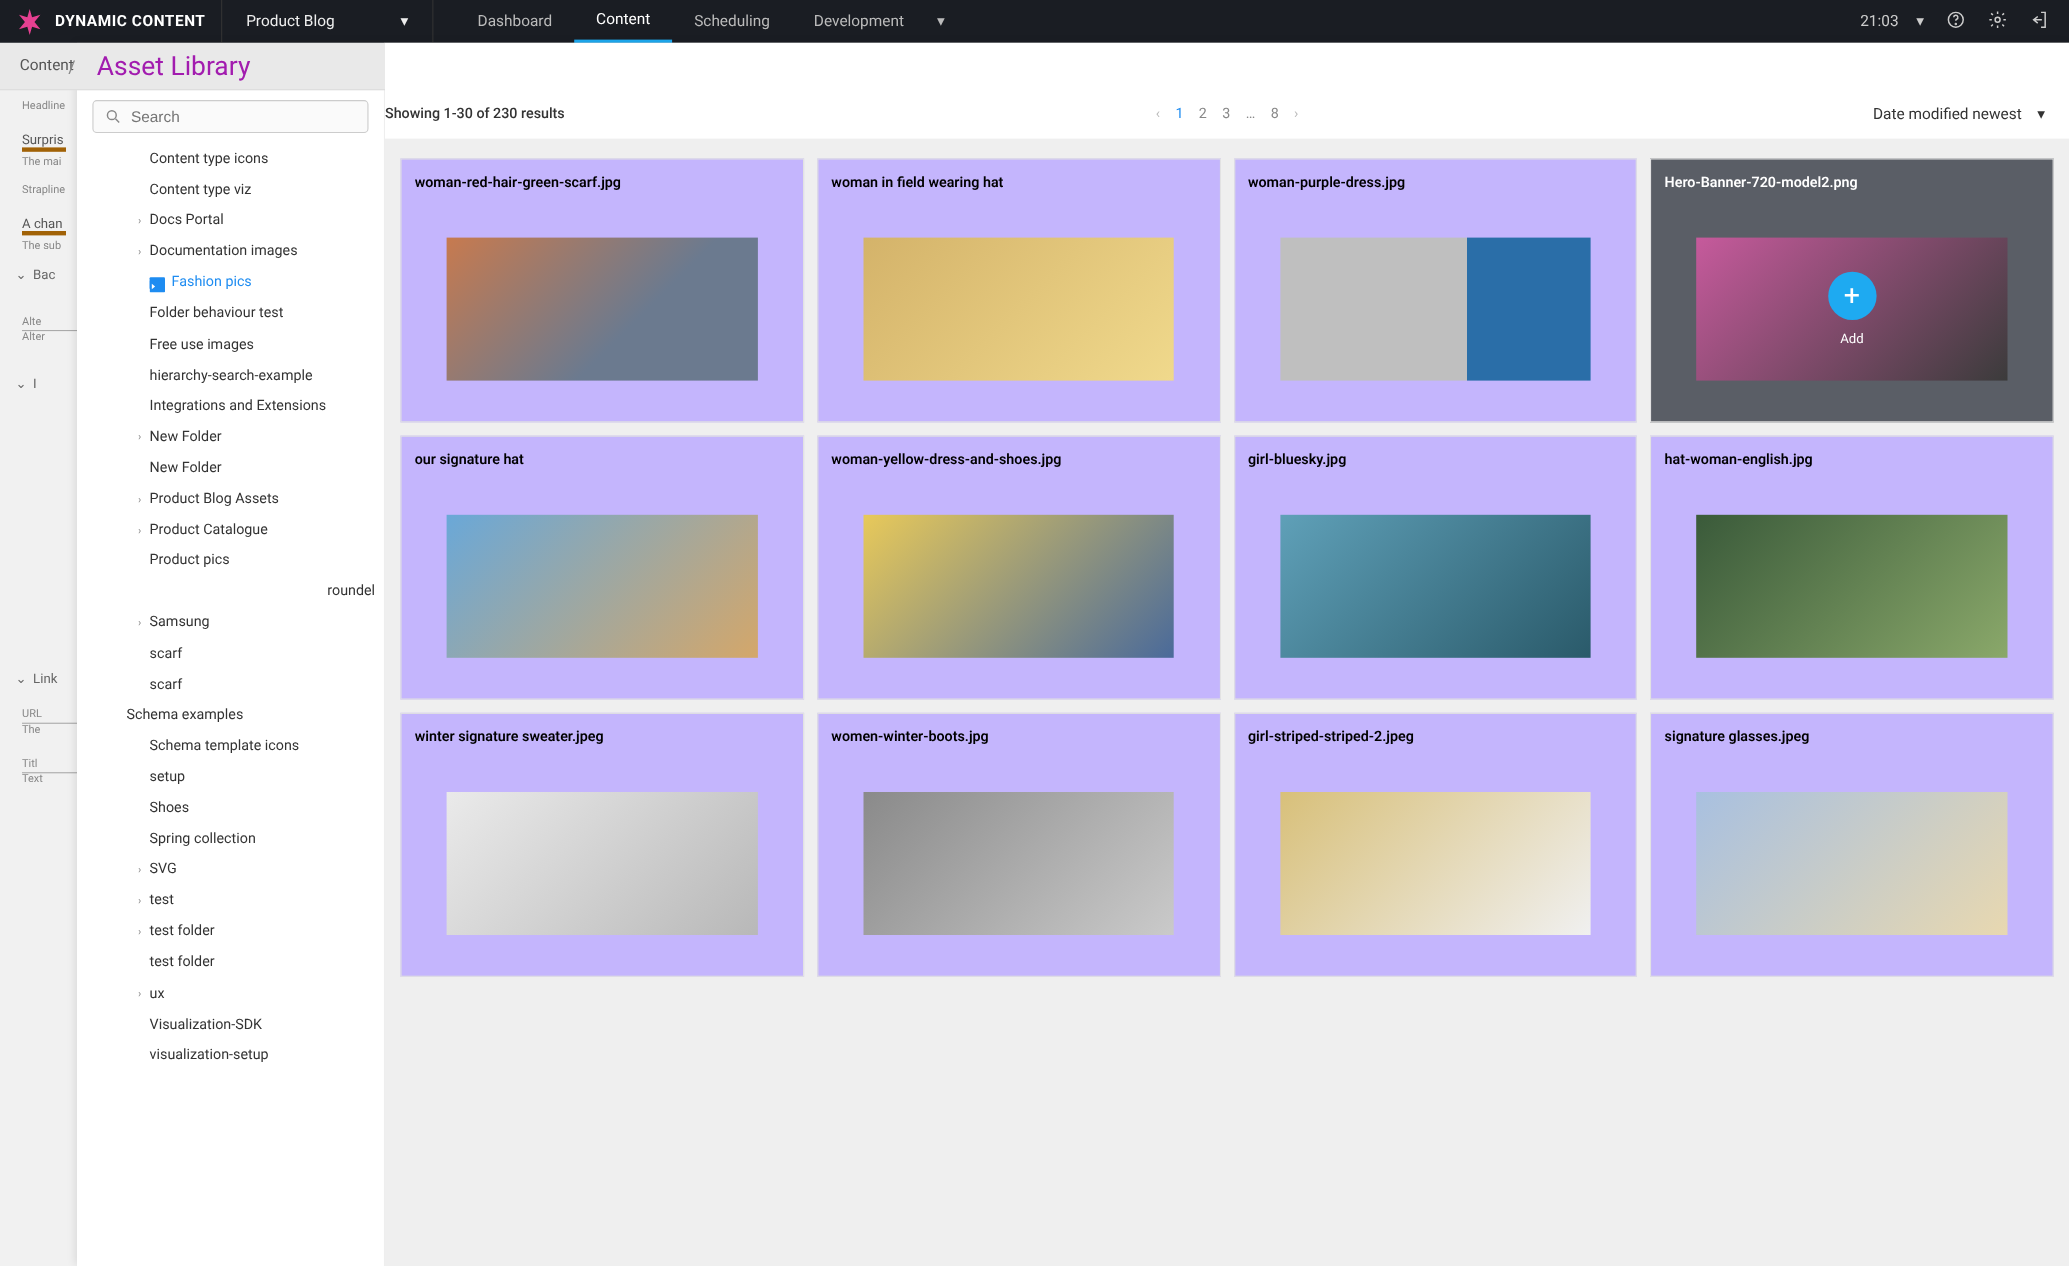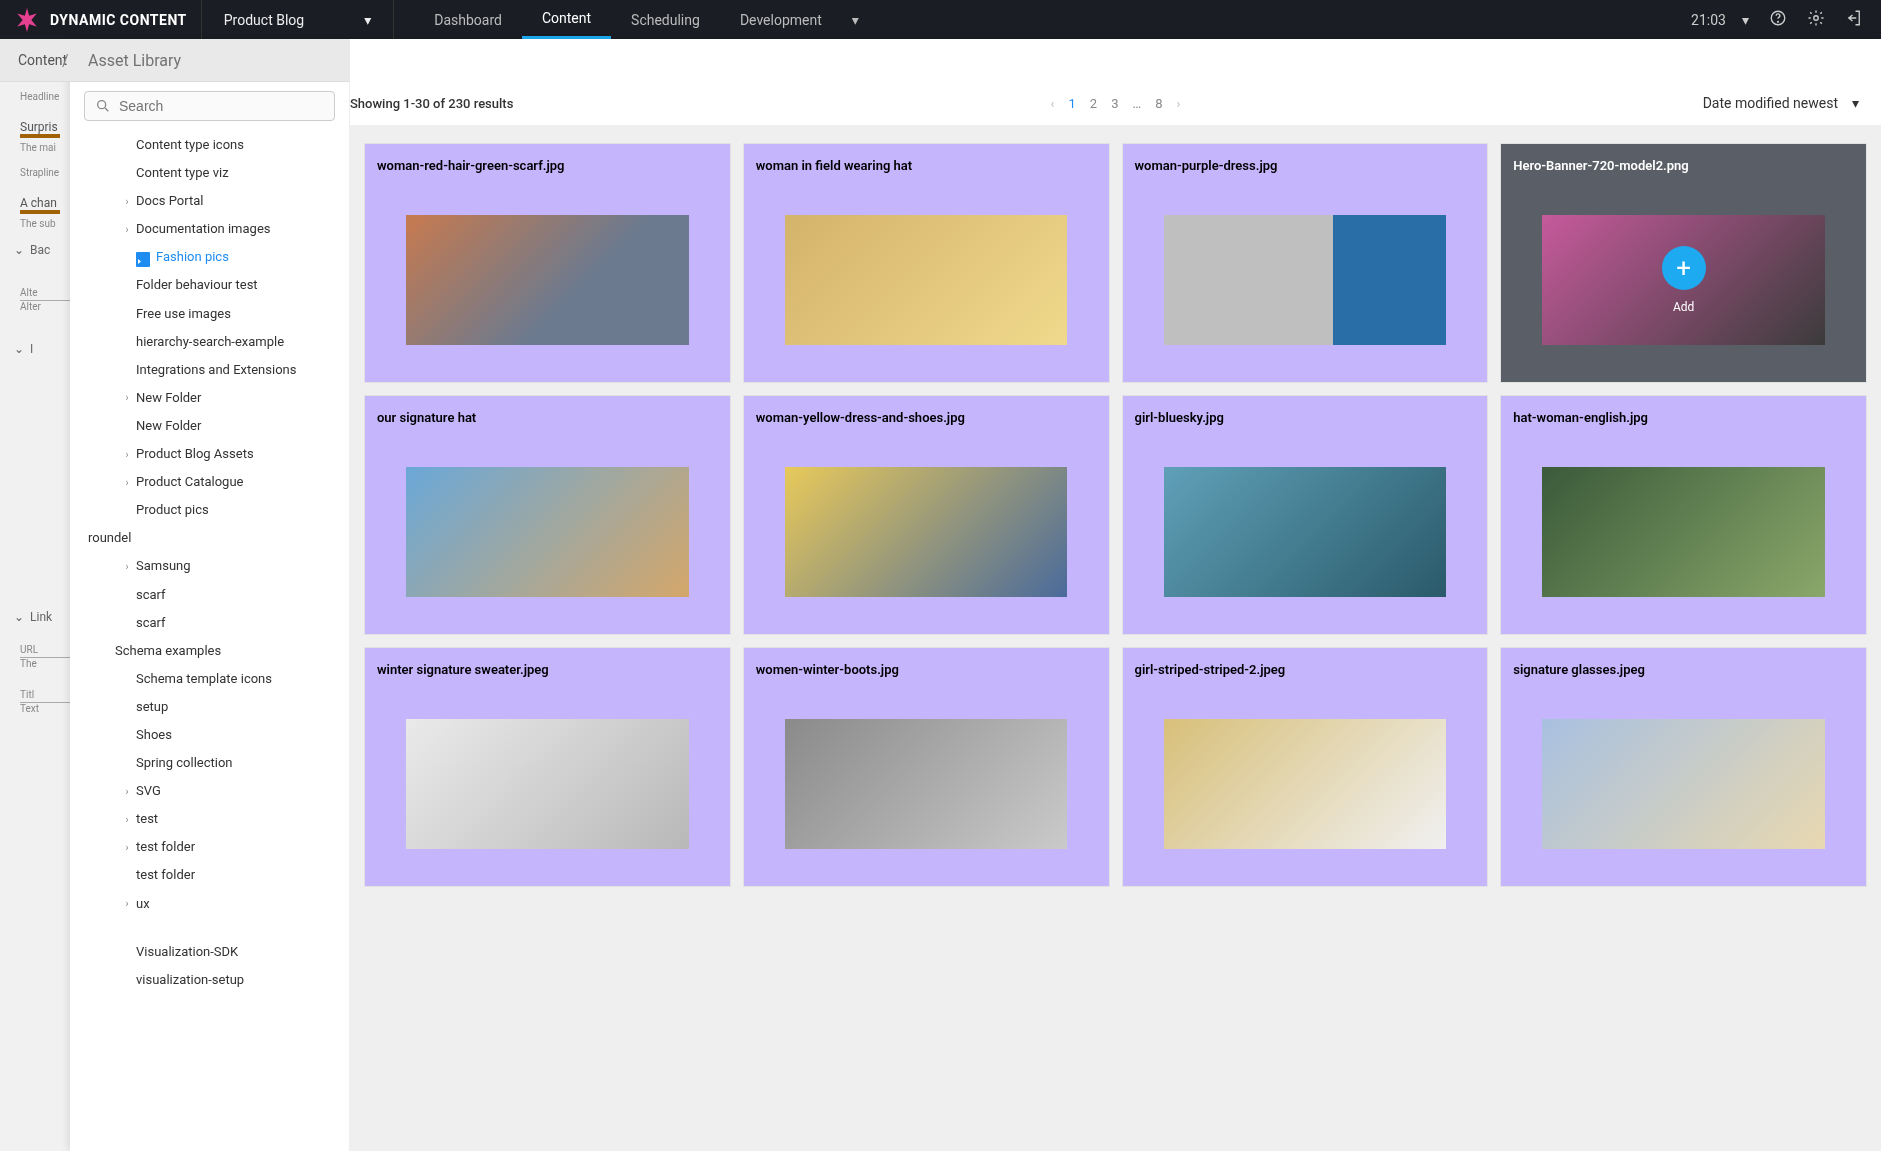--- a/index.html
+++ b/index.html
@@ -15,21 +15,21 @@
 .nav-tab { padding: 0 20px; display: flex; align-items: center; color: #bbb; font-size: 14px; cursor: pointer; height: 100%; gap: 30px; }
 .nav-tab.active { color: #fff; border-bottom: 3px solid #1eaaf1; }
 .top-right { margin-left: auto; display: flex; align-items: center; gap: 20px; padding-right: 18px; color: #ccc; font-size: 14px; }
 .top-right .time-sel { display: flex; align-items: center; gap: 16px; }
 .icon-btn { cursor: pointer; color: #ccc; }
 
 
 .subheader { height: 43px; background: #e9e9e9; display: flex; align-items: center; padding: 0 20px 0 88px; border-bottom: 1px solid #ddd; position: relative; }
 .crumb-back { position: absolute; left: 18px; color: #555; font-size: 14px; }
 .crumb-slash { position: absolute; left: 62px; color: #888; }
-.lib-title { font-size: 16px; color: #737373; font-weight: 400; }
+.lib-title { font-size: 24px; color: #a21caf; font-weight: 400; }
 .add-btn { margin-left: auto; padding: 6px 22px; background: #e5e5e5; color: #888; border: 1px solid #ddd; font-size: 14px; }
 
 
 .backdrop-panel { position: absolute; left: 0; top: 39px; bottom: 0; width: 70px; background: rgba(240,240,240,0.7); z-index: 1; }
 .bp-field { border-bottom: 4px solid #a16207; margin: 18px 10px 4px 20px; }
 .bp-label { font-size: 10px; color: #888; display: block; margin-left: 20px; }
 .bp-val { font-size: 12px; color: #555; display: block; margin-left: 20px; }
 .bp-row { display: flex; align-items: center; gap: 6px; margin: 14px 0 0 14px; font-size: 12px; color: #666; }
 
 
@@ -235,21 +235,21 @@
           <span>Product Blog Assets</span>
         </div>
         <div class="tree-item" style="padding-left: 48px;">
           <span class="chev">›</span>
           <span>Product Catalogue</span>
         </div>
         <div class="tree-item" style="padding-left: 48px;">
           <span class="chev none">›</span>
           <span>Product pics</span>
         </div>
-        <div class="tree-item" style="">
+        <div class="tree-item" style=" justify-content: flex-end;">
           <span class="chev none">›</span>
           <span>roundel</span>
         </div>
         <div class="tree-item" style="padding-left: 48px;">
           <span class="chev">›</span>
           <span>Samsung</span>
         </div>
         <div class="tree-item" style="padding-left: 48px;">
           <span class="chev none">›</span>
           <span>scarf</span>
@@ -291,21 +291,21 @@
           <span>test folder</span>
         </div>
         <div class="tree-item" style="padding-left: 48px;">
           <span class="chev none">›</span>
           <span>test folder</span>
         </div>
         <div class="tree-item" style="padding-left: 48px;">
           <span class="chev">›</span>
           <span>ux</span>
         </div>
-        <div class="tree-item" style="padding-left: 48px; margin-top: 20px;">
+        <div class="tree-item" style="padding-left: 48px;">
           <span class="chev none">›</span>
           <span>Visualization-SDK</span>
         </div>
         <div class="tree-item" style="padding-left: 48px;">
           <span class="chev none">›</span>
           <span>visualization-setup</span>
         </div>
       </div>
   </div>
 

